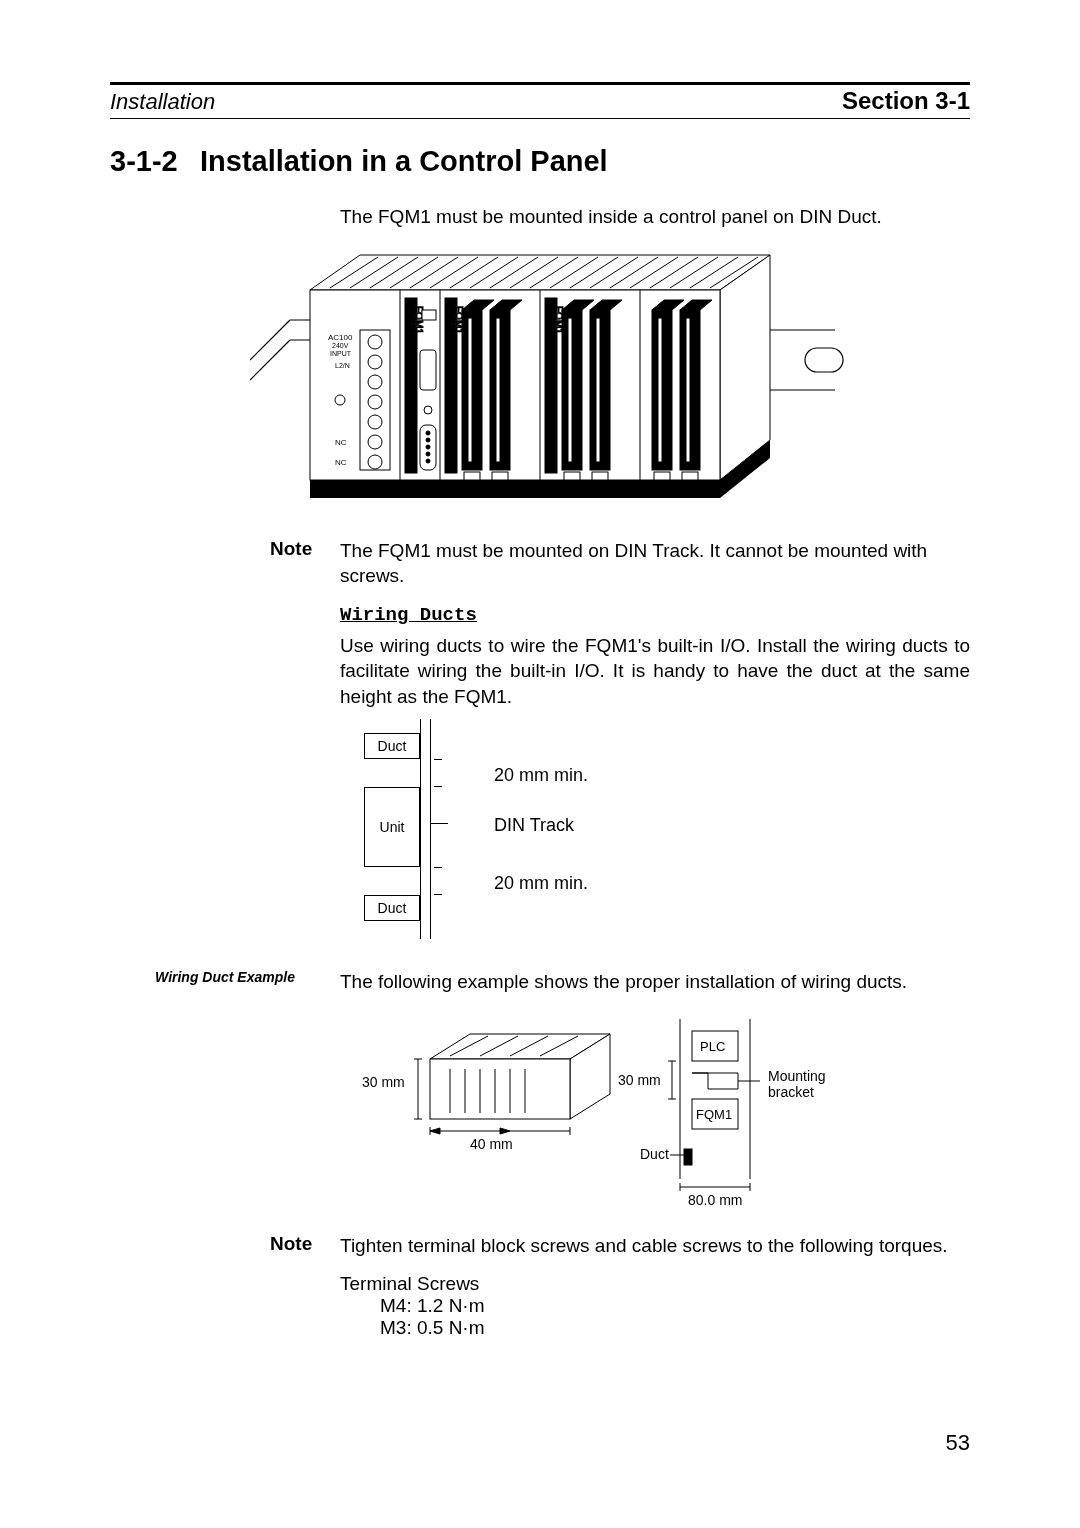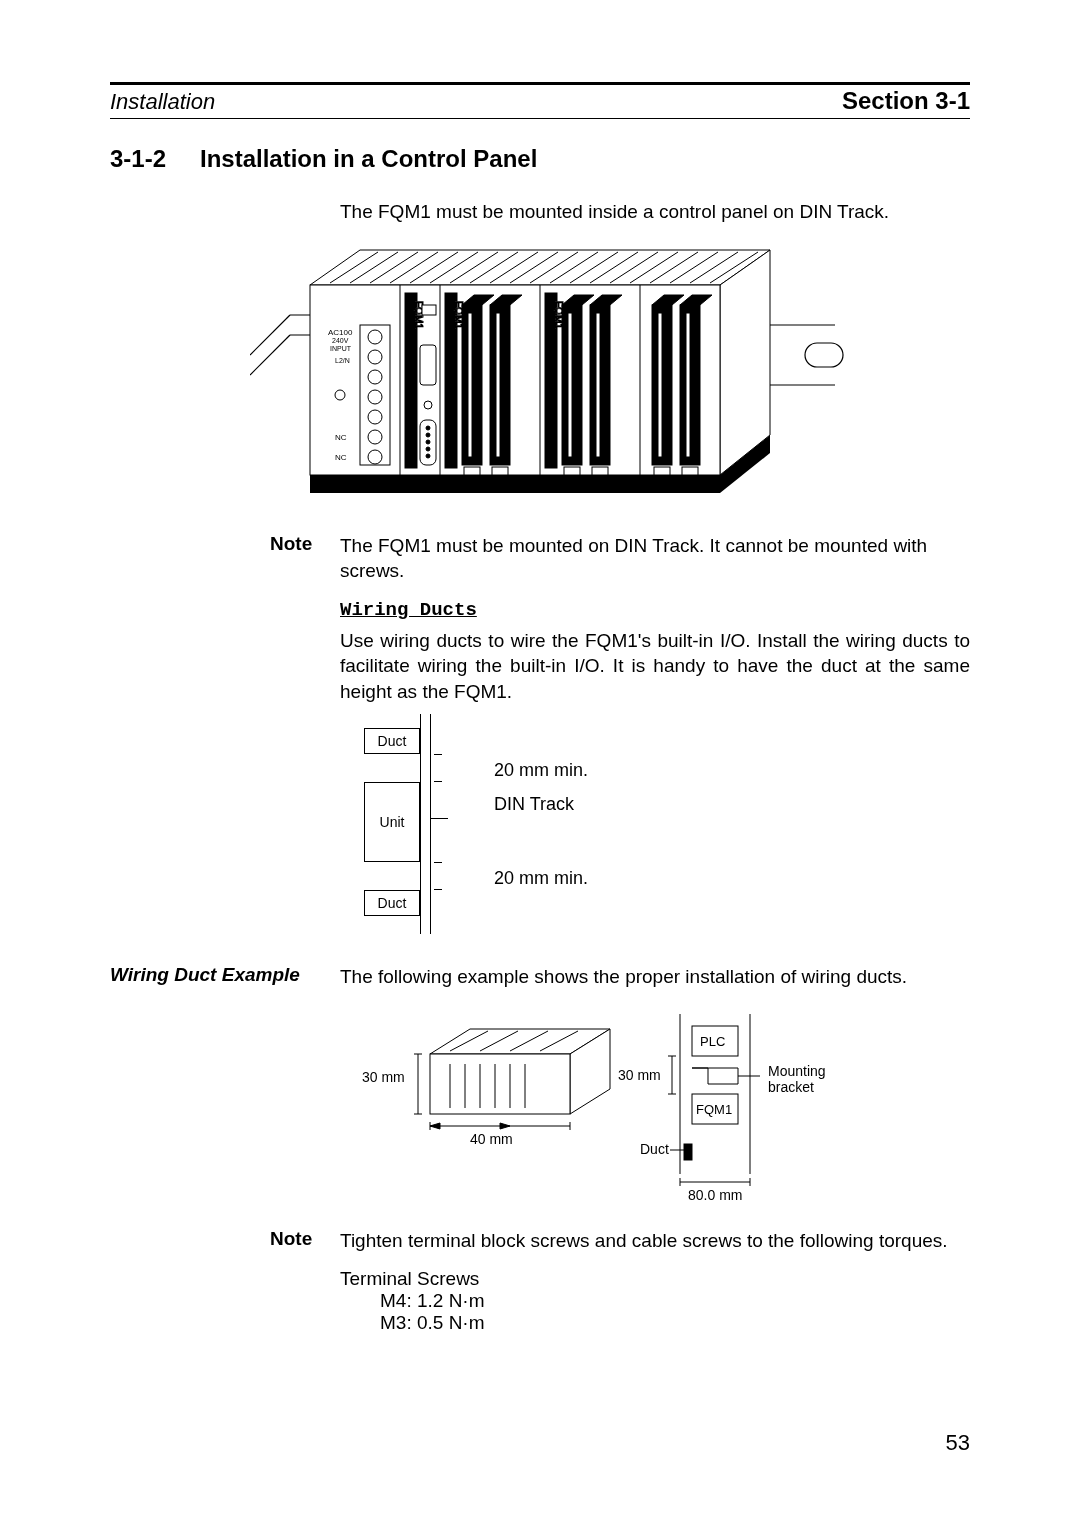--- a/index.html
+++ b/index.html
@@ -28,21 +28,21 @@
   .running-head .left {
     font-style: italic;
     font-weight: normal;
     font-size: 22px;
   }
   .running-head .right {
     font-weight: bold;
     font-size: 24px;
   }
   .h2 {
-    font-size: 24px;
+    font-size: 29px;
     font-weight: bold;
     margin: 0 0 26px 0;
   }
   .h2 .num { display:inline-block; width:90px; }
   .body-col {
     margin-left: 230px;
     font-size: 19px;
     line-height: 1.35;
   }
   .body-col p { margin: 0 0 10px 0; }
@@ -65,22 +65,23 @@
   }
   .side-heading-row {
     display: flex;
     align-items: flex-start;
     margin-top: 30px;
   }
   .side-heading {
     width: 230px;
     flex: 0 0 230px;
     font-weight: bold;
-    font-size: 19px;
+    font-size: 14px;
     font-style: italic;
+    text-align: center;
   }
   .side-body {
     font-size: 19px;
     line-height: 1.35;
   }
   .sub-heading {
     font-weight: bold;
     text-decoration: underline;
     font-size: 19px;
     margin-bottom: 4px;
@@ -138,21 +139,21 @@
   <div class="running-head">
     <span class="left">Installation</span>
     <span class="right">Section 3-1</span>
   </div>
 
   <div class="h2">
     <span class="num">3-1-2</span><span>Installation in a Control Panel</span>
   </div>
 
   <div class="body-col">
-    <p>The FQM1 must be mounted inside a control panel on DIN Track.</p>
+    <p>The FQM1 must be mounted inside a control panel on DIN Duct.</p>
   </div>
 
   <div class="fig1">
     <svg width="610" height="280" viewBox="0 0 610 280">
 
       <g stroke="#000" fill="none" stroke-width="1.2">
         <line x1="0" y1="120" x2="40" y2="80"></line>
         <line x1="0" y1="140" x2="40" y2="100"></line>
         <line x1="40" y1="80" x2="80" y2="80"></line>
         <line x1="40" y1="100" x2="80" y2="100"></line>
@@ -295,21 +296,21 @@
     <div class="box" style="left:24px; top:68px;  width:54px; height:78px;">Unit</div>
     <div class="box" style="left:24px; top:176px; width:54px; height:24px;">Duct</div>
 
     <div class="gap-bracket" style="top:40px; height:26px;"></div>
     <div class="gap-label" style="top:46px;">20 mm min.</div>
 
     <div class="gap-bracket" style="top:148px; height:26px;"></div>
     <div class="gap-label" style="top:154px;">20 mm min.</div>
 
     <div class="din-line" style="top:104px;"></div>
-    <div class="gap-label" style="top:80px;">DIN Track</div>
+    <div class="gap-label" style="top:96px;">DIN Track</div>
   </div>
 
   <div class="side-heading-row">
     <div class="side-heading">Wiring Duct Example</div>
     <div class="side-body">The following example shows the proper installation of wiring ducts.</div>
   </div>
 
   <div class="fig3">
     <svg width="520" height="200" viewBox="0 0 520 200">
 

